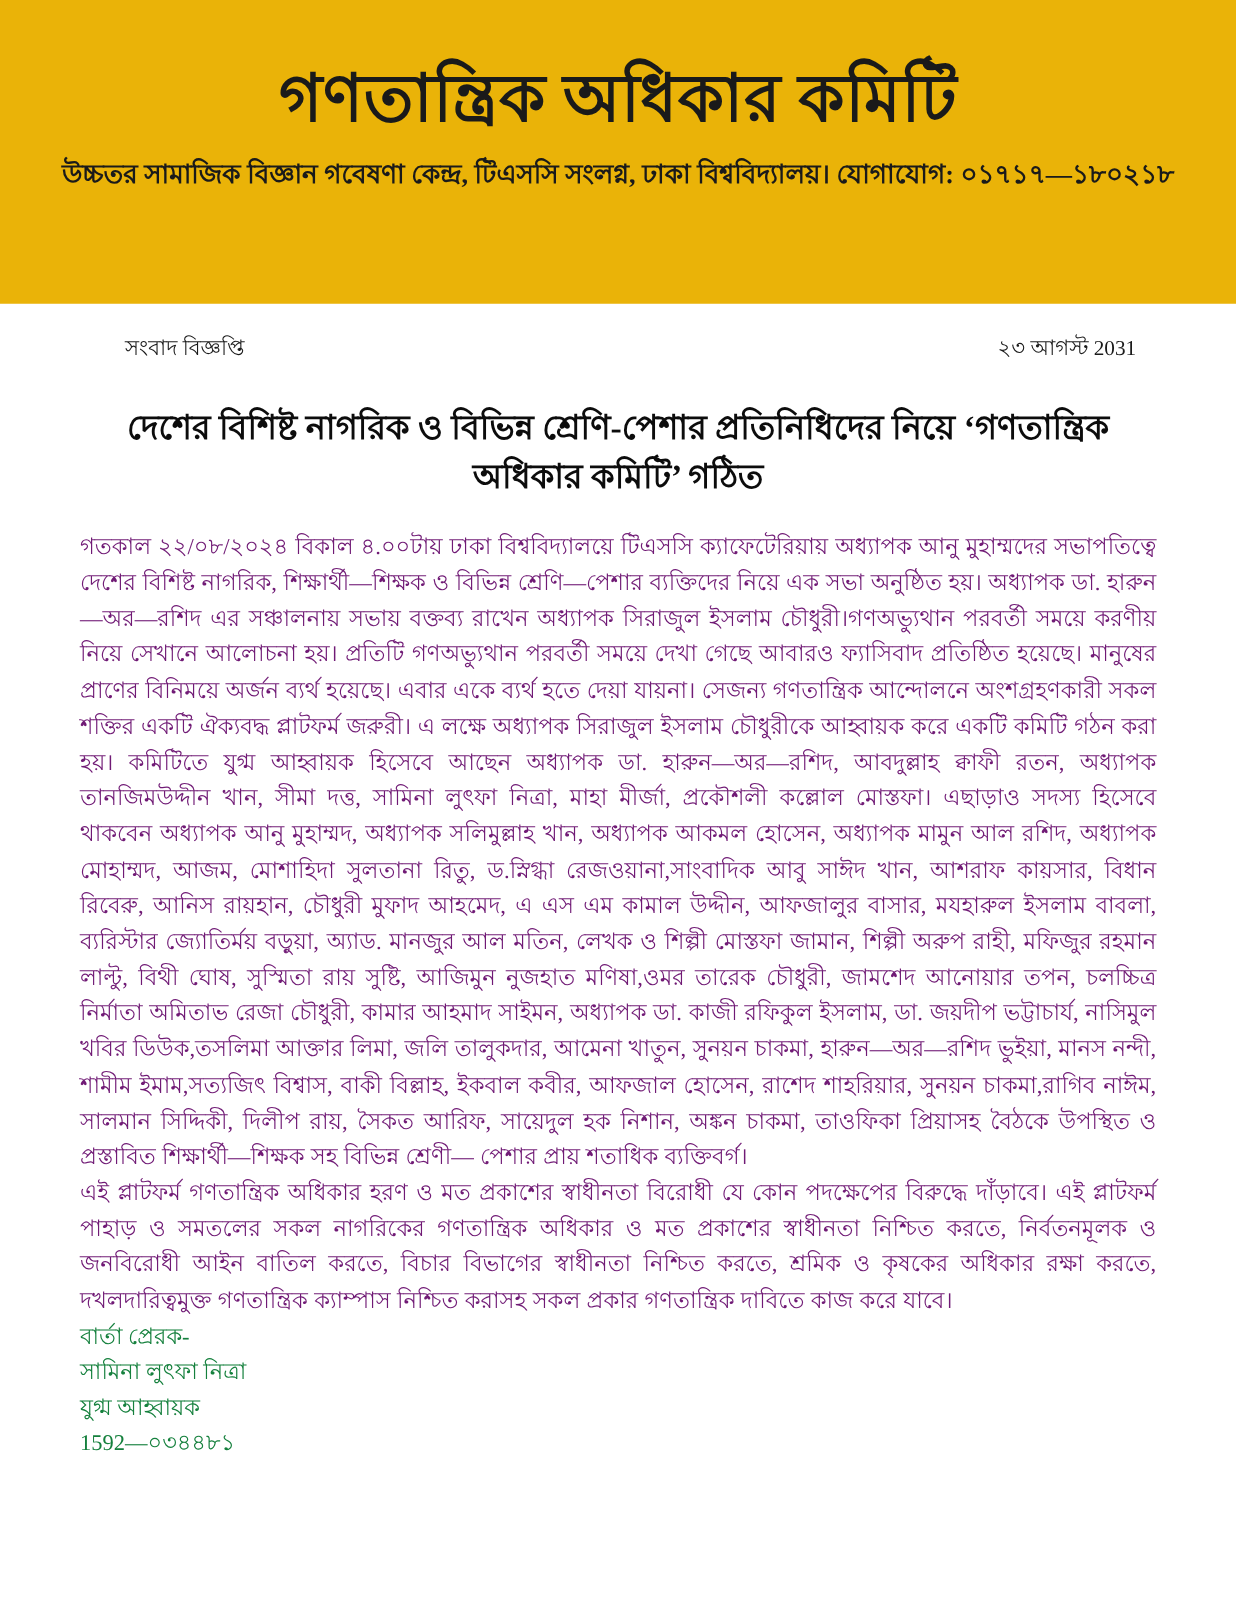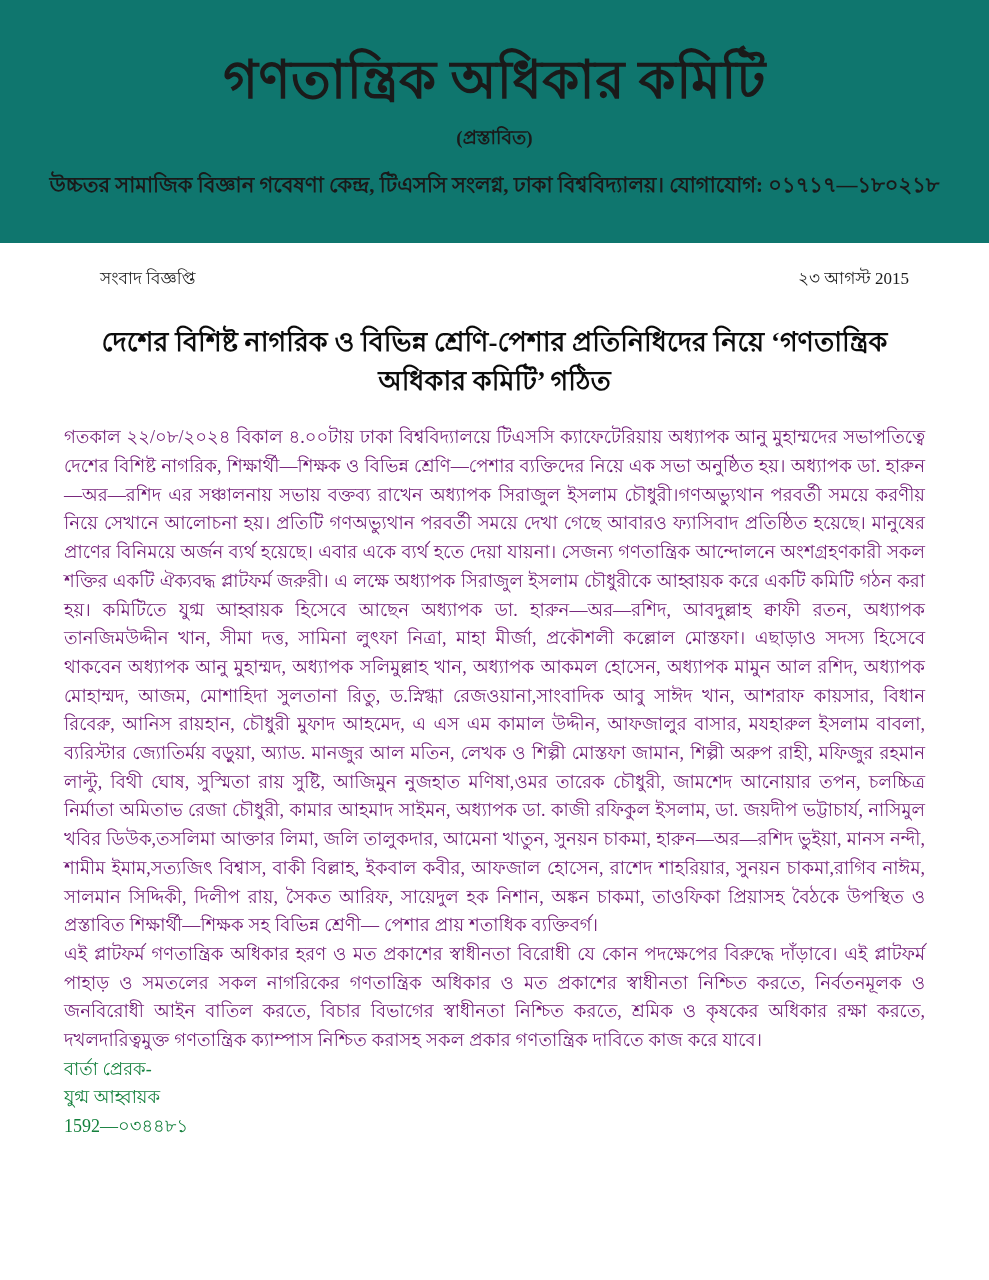--- a/index.html
+++ b/index.html
@@ -11,21 +11,21 @@
     width: 989px;
     height: 1280px;
     font-family: "Liberation Serif", "DejaVu Serif", serif;
     color: #161616;
     overflow: hidden;
     position: relative;
   }
 
   
   .letterhead {
-    background: #0f766e;
+    background: #eab308;
     width: 989px;
     height: 243px;
     box-sizing: border-box;
     padding: 52px 20px 0 20px;
     text-align: center;
   }
   .org-name {
     font-size: 53px;
     line-height: 1.08;
     font-weight: 700;
@@ -99,36 +99,36 @@
     line-height: 28.5px;
     color: #15803d;
   }
   .signature div { white-space: nowrap; }
 </style>
 </head>
 <body>
 
 <div class="letterhead">
   <div class="org-name">গণতান্ত্রিক অধিকার কমিটি</div>
-  <div class="org-sub">(প্রস্তাবিত)</div>
   <div class="org-address">উচ্চতর সামাজিক বিজ্ঞান গবেষণা কেন্দ্র, টিএসসি সংলগ্ন, ঢাকা বিশ্ববিদ্যালয়। যোগাযোগ: ০১৭১৭—১৮০২১৮</div>
 </div>
 
 <div class="page-body">
 
   <div class="meta-row">
     <div class="meta-left">সংবাদ বিজ্ঞপ্তি</div>
-    <div class="meta-right">২৩ আগস্ট 2015</div>
+    <div class="meta-right">২৩ আগস্ট 2031</div>
   </div>
 
   <h1 class="headline">দেশের বিশিষ্ট নাগরিক ও বিভিন্ন শ্রেণি-পেশার প্রতিনিধিদের নিয়ে ‘গণতান্ত্রিক অধিকার কমিটি’ গঠিত</h1>
 
   <p class="para first">গতকাল ২২/০৮/২০২৪ বিকাল ৪.০০টায় ঢাকা বিশ্ববিদ্যালয়ে টিএসসি ক্যাফেটেরিয়ায় অধ্যাপক আনু মুহাম্মদের সভাপতিত্বে দেশের বিশিষ্ট নাগরিক, শিক্ষার্থী—শিক্ষক ও বিভিন্ন শ্রেণি—পেশার ব্যক্তিদের নিয়ে এক সভা অনুষ্ঠিত হয়। অধ্যাপক ডা. হারুন—অর—রশিদ এর সঞ্চালনায় সভায় বক্তব্য রাখেন অধ্যাপক সিরাজুল ইসলাম চৌধুরী।গণঅভ্যুথান পরবর্তী সময়ে করণীয় নিয়ে সেখানে আলোচনা হয়। প্রতিটি গণঅভ্যুথান পরবর্তী সময়ে দেখা গেছে আবারও ফ্যাসিবাদ প্রতিষ্ঠিত হয়েছে। মানুষের প্রাণের বিনিময়ে অর্জন ব্যর্থ হয়েছে। এবার একে ব্যর্থ হতে দেয়া যায়না। সেজন্য গণতান্ত্রিক আন্দোলনে অংশগ্রহণকারী সকল শক্তির একটি ঐক্যবদ্ধ প্লাটফর্ম জরুরী। এ লক্ষে অধ্যাপক সিরাজুল ইসলাম চৌধুরীকে আহ্বায়ক করে একটি কমিটি গঠন করা হয়। কমিটিতে যুগ্ম আহ্বায়ক হিসেবে আছেন অধ্যাপক ডা. হারুন—অর—রশিদ, আবদুল্লাহ ক্বাফী রতন, অধ্যাপক তানজিমউদ্দীন খান, সীমা দত্ত, সামিনা লুৎফা নিত্রা, মাহা মীর্জা, প্রকৌশলী কল্লোল মোস্তফা। এছাড়াও সদস্য হিসেবে থাকবেন অধ্যাপক আনু মুহাম্মদ, অধ্যাপক সলিমুল্লাহ খান, অধ্যাপক আকমল হোসেন, অধ্যাপক মামুন আল রশিদ, অধ্যাপক মোহাম্মদ, আজম, মোশাহিদা সুলতানা রিতু, ড.স্নিগ্ধা রেজওয়ানা,সাংবাদিক আবু সাঈদ খান, আশরাফ কায়সার, বিধান রিবেরু, আনিস রায়হান, চৌধুরী মুফাদ আহমেদ, এ এস এম কামাল উদ্দীন, আফজালুর বাসার, মযহারুল ইসলাম বাবলা, ব্যরিস্টার জ্যোতির্ময় বড়ুয়া, অ্যাড. মানজুর আল মতিন, লেখক ও শিল্পী মোস্তফা জামান,  শিল্পী অরুপ রাহী, মফিজুর রহমান লাল্টু,  বিথী ঘোষ, সুস্মিতা রায় সুষ্টি, আজিমুন নুজহাত মণিষা,ওমর তারেক চৌধুরী,  জামশেদ আনোয়ার তপন,  চলচ্চিত্র নির্মাতা অমিতাভ রেজা চৌধুরী, কামার আহমাদ সাইমন, অধ্যাপক ডা. কাজী রফিকুল ইসলাম, ডা. জয়দীপ ভট্টাচার্য, নাসিমুল খবির ডিউক,তসলিমা আক্তার লিমা, জলি তালুকদার, আমেনা খাতুন, সুনয়ন চাকমা, হারুন—অর—রশিদ ভুইয়া, মানস নন্দী, শামীম ইমাম,সত্যজিৎ বিশ্বাস, বাকী বিল্লাহ, ইকবাল কবীর, আফজাল হোসেন, রাশেদ শাহরিয়ার, সুনয়ন চাকমা,রাগিব নাঈম, সালমান সিদ্দিকী, দিলীপ রায়, সৈকত আরিফ, সায়েদুল হক নিশান, অঙ্কন চাকমা,  তাওফিকা প্রিয়াসহ বৈঠকে উপস্থিত ও প্রস্তাবিত শিক্ষার্থী—শিক্ষক সহ বিভিন্ন শ্রেণী— পেশার প্রায় শতাধিক ব্যক্তিবর্গ।</p>
 
   <p class="para second">এই প্লাটফর্ম গণতান্ত্রিক অধিকার হরণ  ও মত প্রকাশের স্বাধীনতা বিরোধী যে কোন পদক্ষেপের বিরুদ্ধে দাঁড়াবে।  এই প্লাটফর্ম পাহাড় ও সমতলের সকল নাগরিকের গণতান্ত্রিক অধিকার ও মত প্রকাশের স্বাধীনতা নিশ্চিত করতে, নির্বতনমূলক ও জনবিরোধী আইন বাতিল করতে, বিচার বিভাগের স্বাধীনতা নিশ্চিত করতে, শ্রমিক ও কৃষকের অধিকার রক্ষা করতে, দখলদারিত্বমুক্ত গণতান্ত্রিক ক্যাম্পাস নিশ্চিত করাসহ সকল প্রকার গণতান্ত্রিক দাবিতে কাজ করে যাবে।</p>
 
   <div class="signature">
     <div>বার্তা প্রেরক-</div>
+    <div>সামিনা লুৎফা নিত্রা</div>
     <div>যুগ্ম আহ্বায়ক</div>
     <div>1592—০৩৪৪৮১</div>
   </div>
 
 </div>
 
 </body></html>

